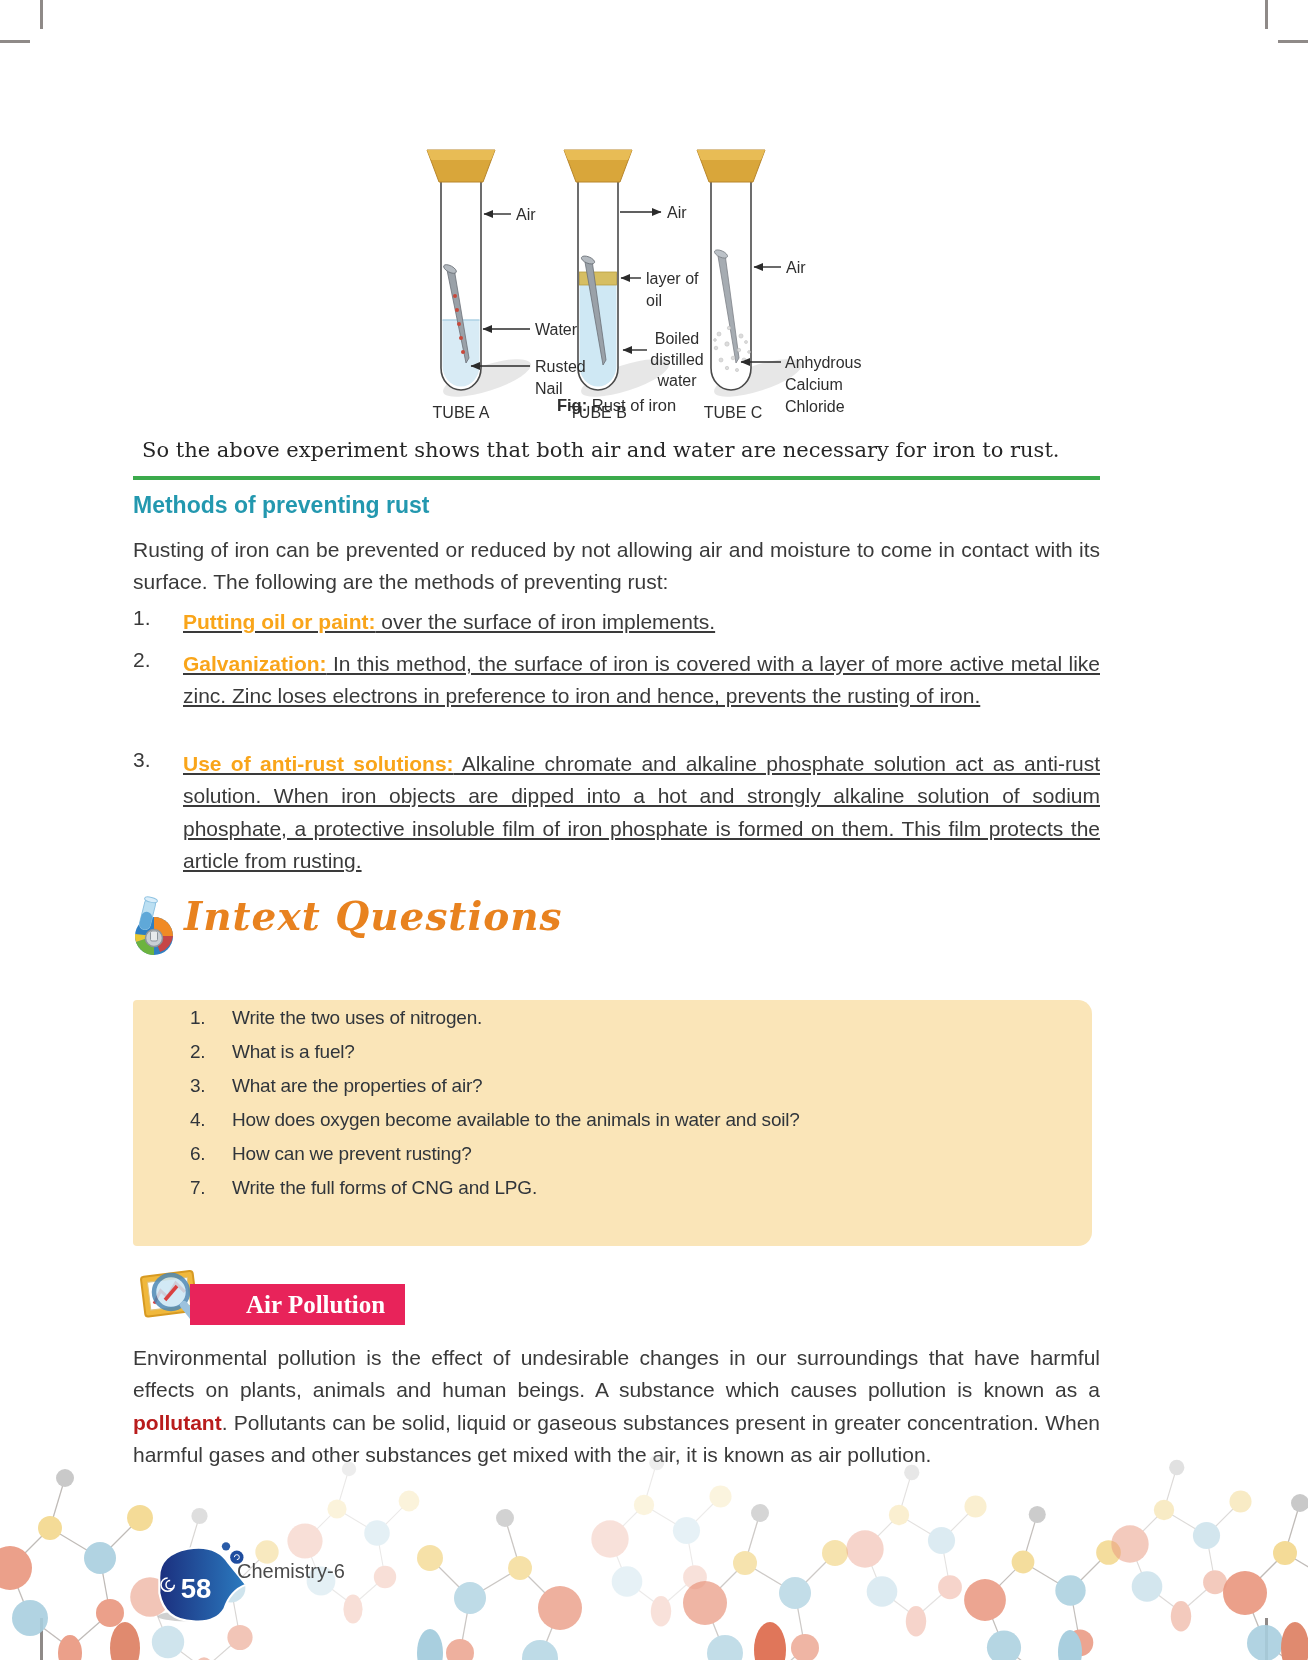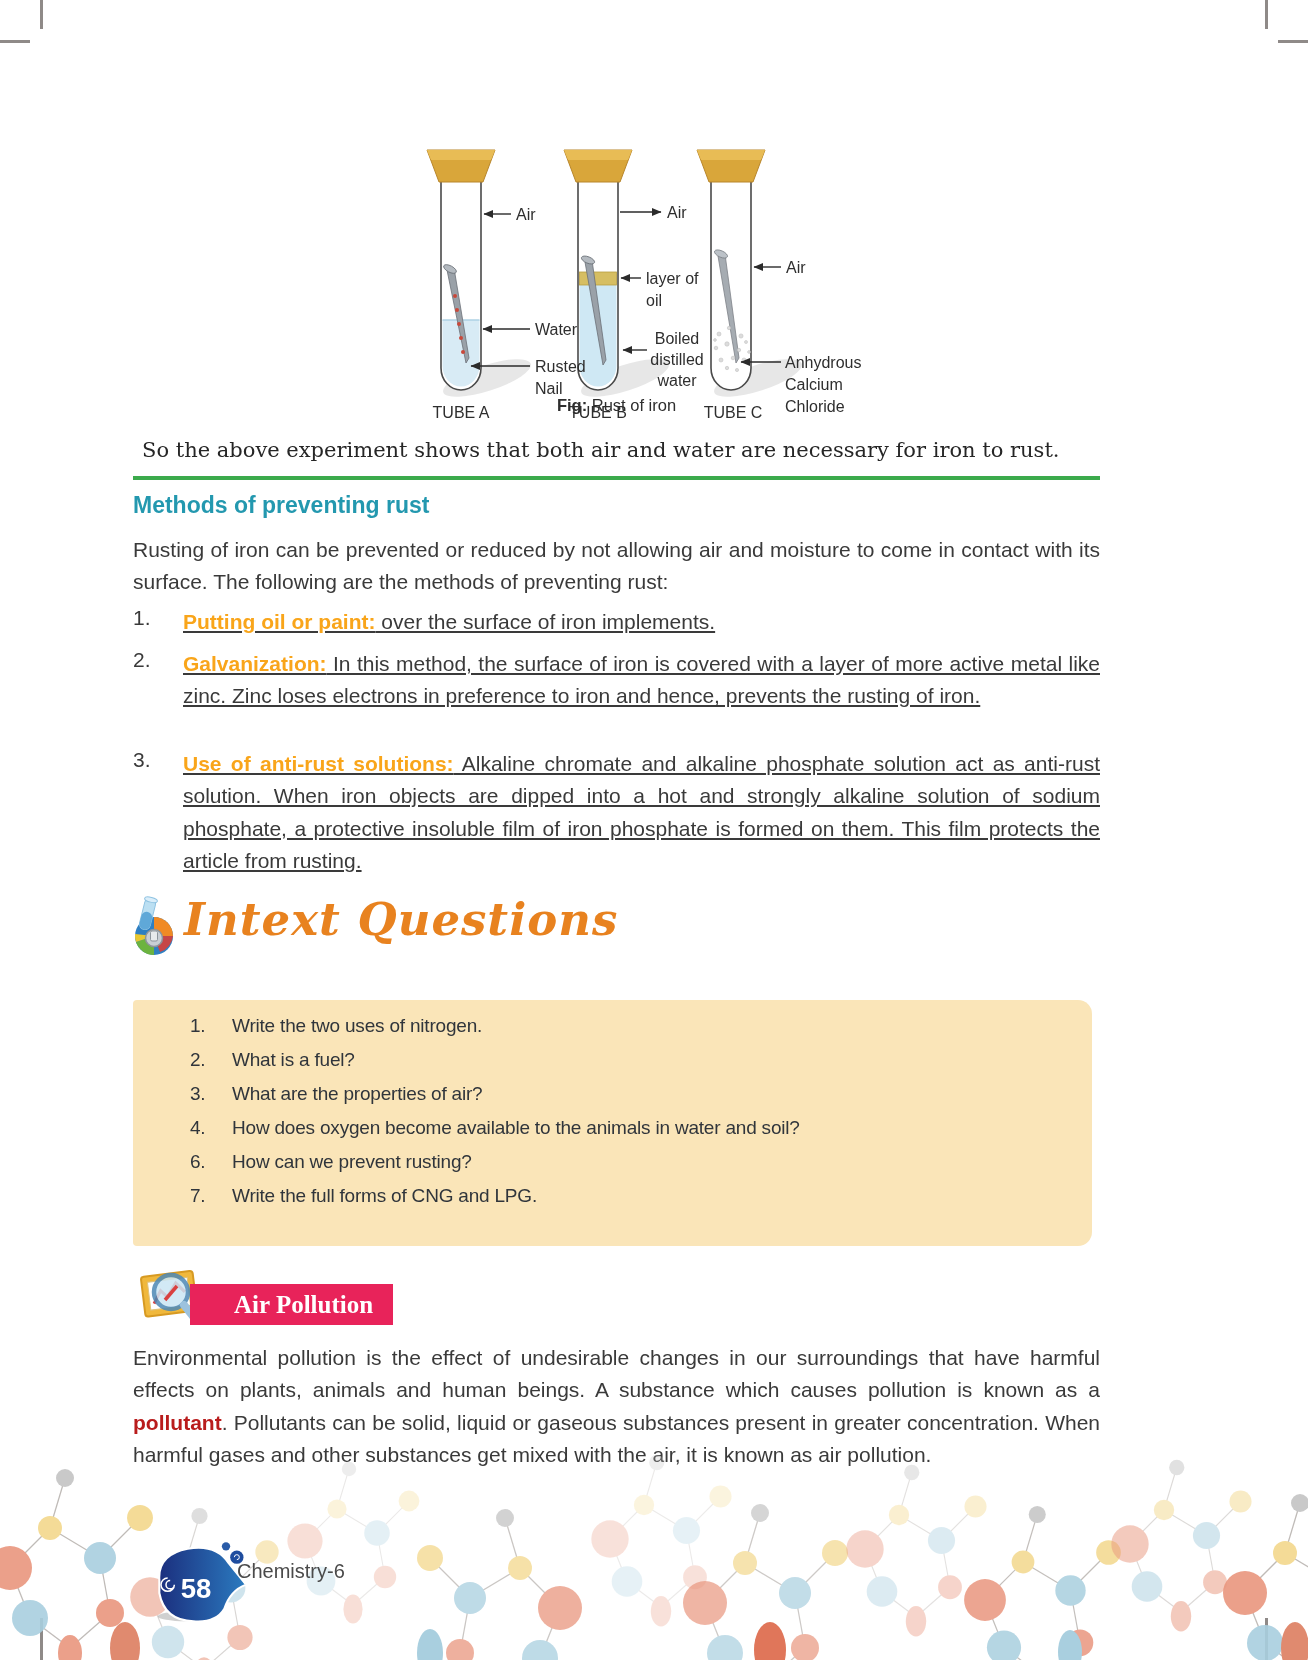--- a/index.html
+++ b/index.html
@@ -42,40 +42,40 @@
   .method-item { position:absolute; left:133px; width:967px; }
   .method-item .num { position:absolute; left:0; top:0; width:50px; font-size:21px; color:#3a3a3a; }
   .method-item .item-body { margin-left:50px;text-decoration:underline; }
   .lead { color:#F9A51A; font-weight:bold; }
 
   
   .intext-icon { position:absolute; left:130px; top:896px; }
   .script-heading {
     position:absolute; left:184px; top:893px;
     font-family:"DejaVu Serif", serif; font-style:italic; font-weight:bold;
-    font-size:45px; color:#E8821F; letter-spacing:1px;
+    font-size:39px; color:#E8821F; letter-spacing:1px;
   }
   .questions-box {
     position:absolute; left:133px; top:1000px; width:959px; height:246px;
     background:#FAE5B8; border-radius:4px 14px 14px 4px;
-    padding:15px 20px 0 57px;
+    padding:7px 20px 0 57px;
   }
   .q-row { position:relative; margin-bottom:12px; font-size:19px; color:#30353b; letter-spacing:-0.2px; }
   .q-row .q-num { display:inline-block; width:42px; }
 
   
   .ap-icon { position:absolute; left:135px; top:1264px; }
   .ap-badge {
     position:absolute; left:190px; top:1284px; height:41px;
     background:#E8235A; padding:0 20px 0 44px;
     display:flex; align-items:center;
   }
   .ap-badge span {
     font-family:"Liberation Serif", serif; font-weight:bold;
-    font-size:25px; color:#ffffff;
+    font-size:25px; color:#ffffff;margin-left:12px;
   }
   .ap-para { position:absolute; left:133px; top:1342px; width:967px; }
   .ap-para b { color:#b91c1c; }
 
   
   #molecules { position:absolute; left:0; top:1448px; width:1308px; height:212px; }
   #page-badge { position:absolute; left:146px; top:1538px; }
   .book-label {
     position:absolute; left:237px; top:1560px;
     font-size:20px; color:#4a4a4a; font-weight:500;

